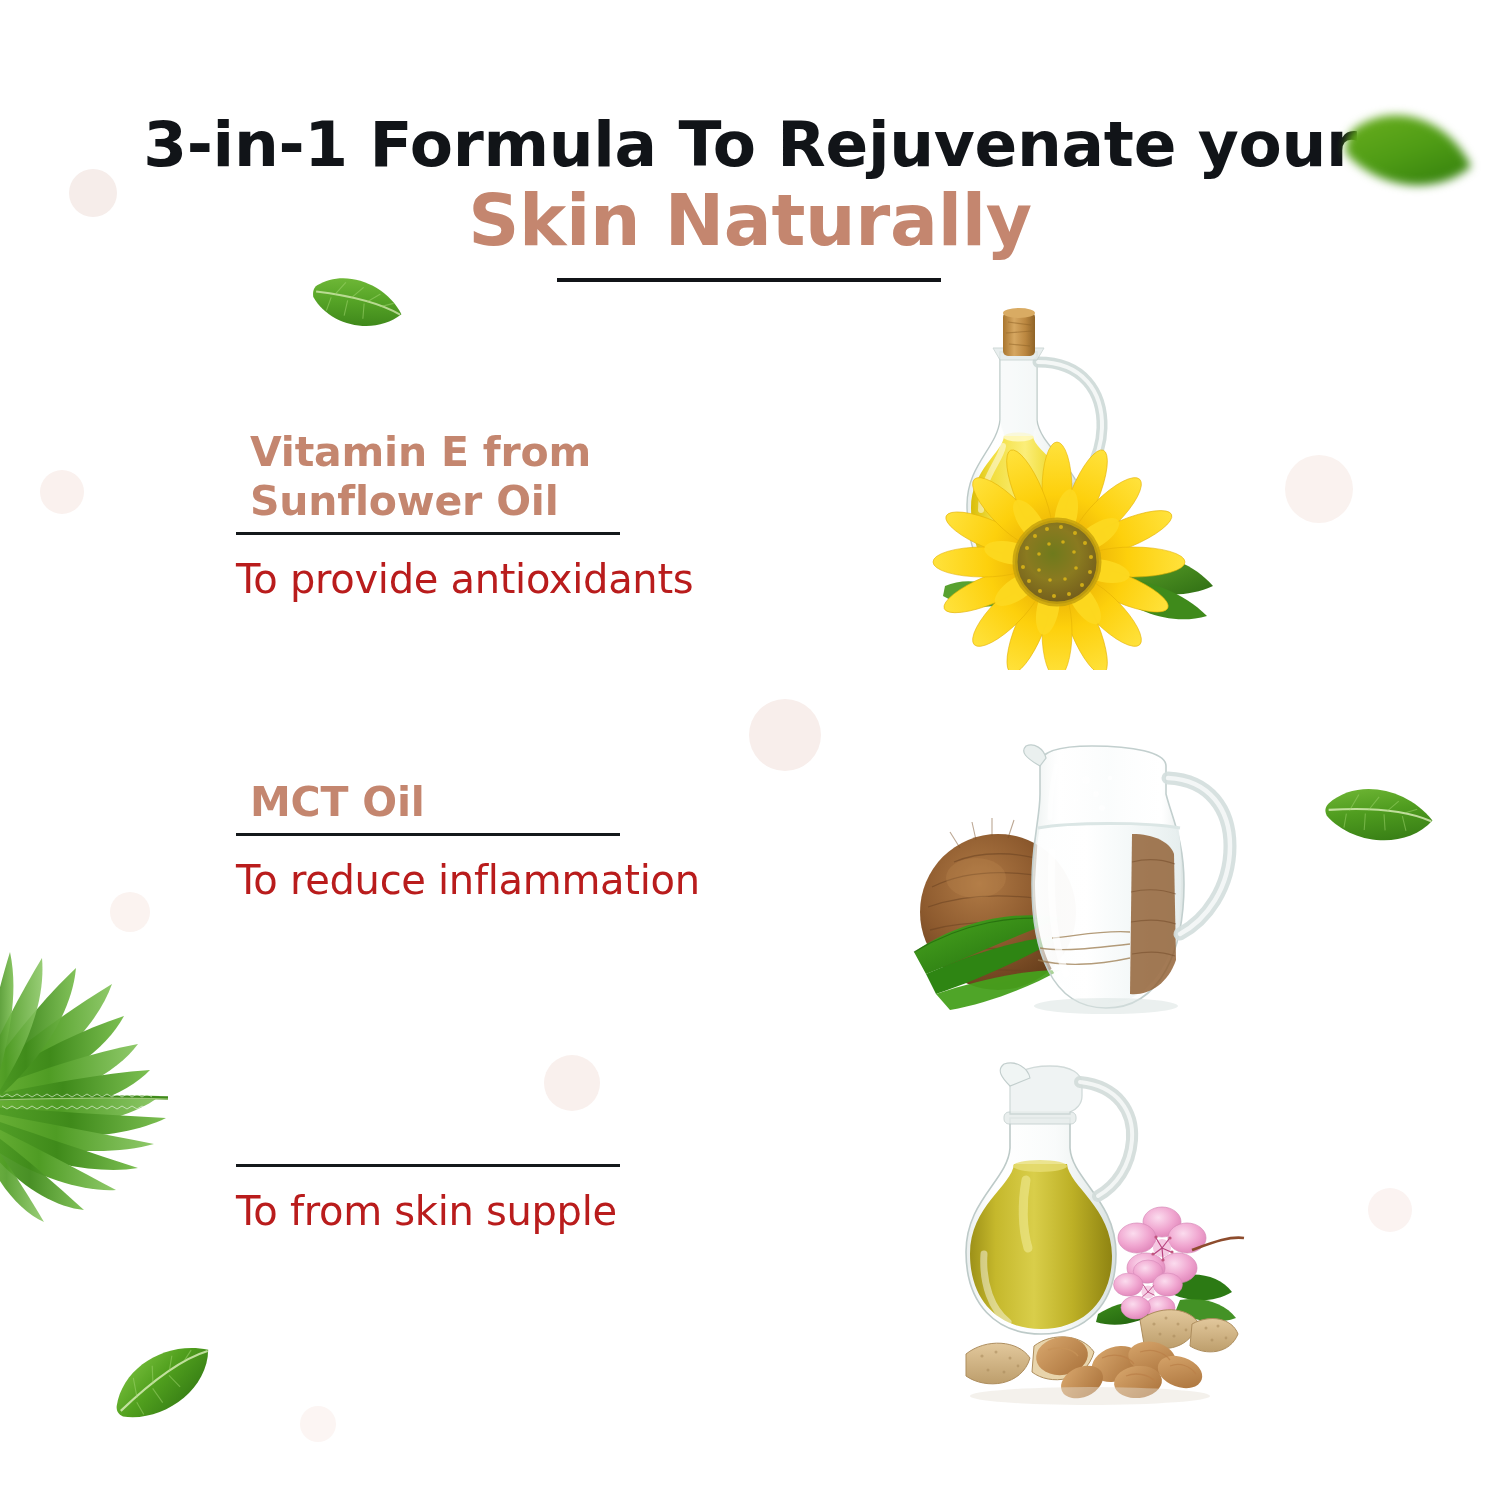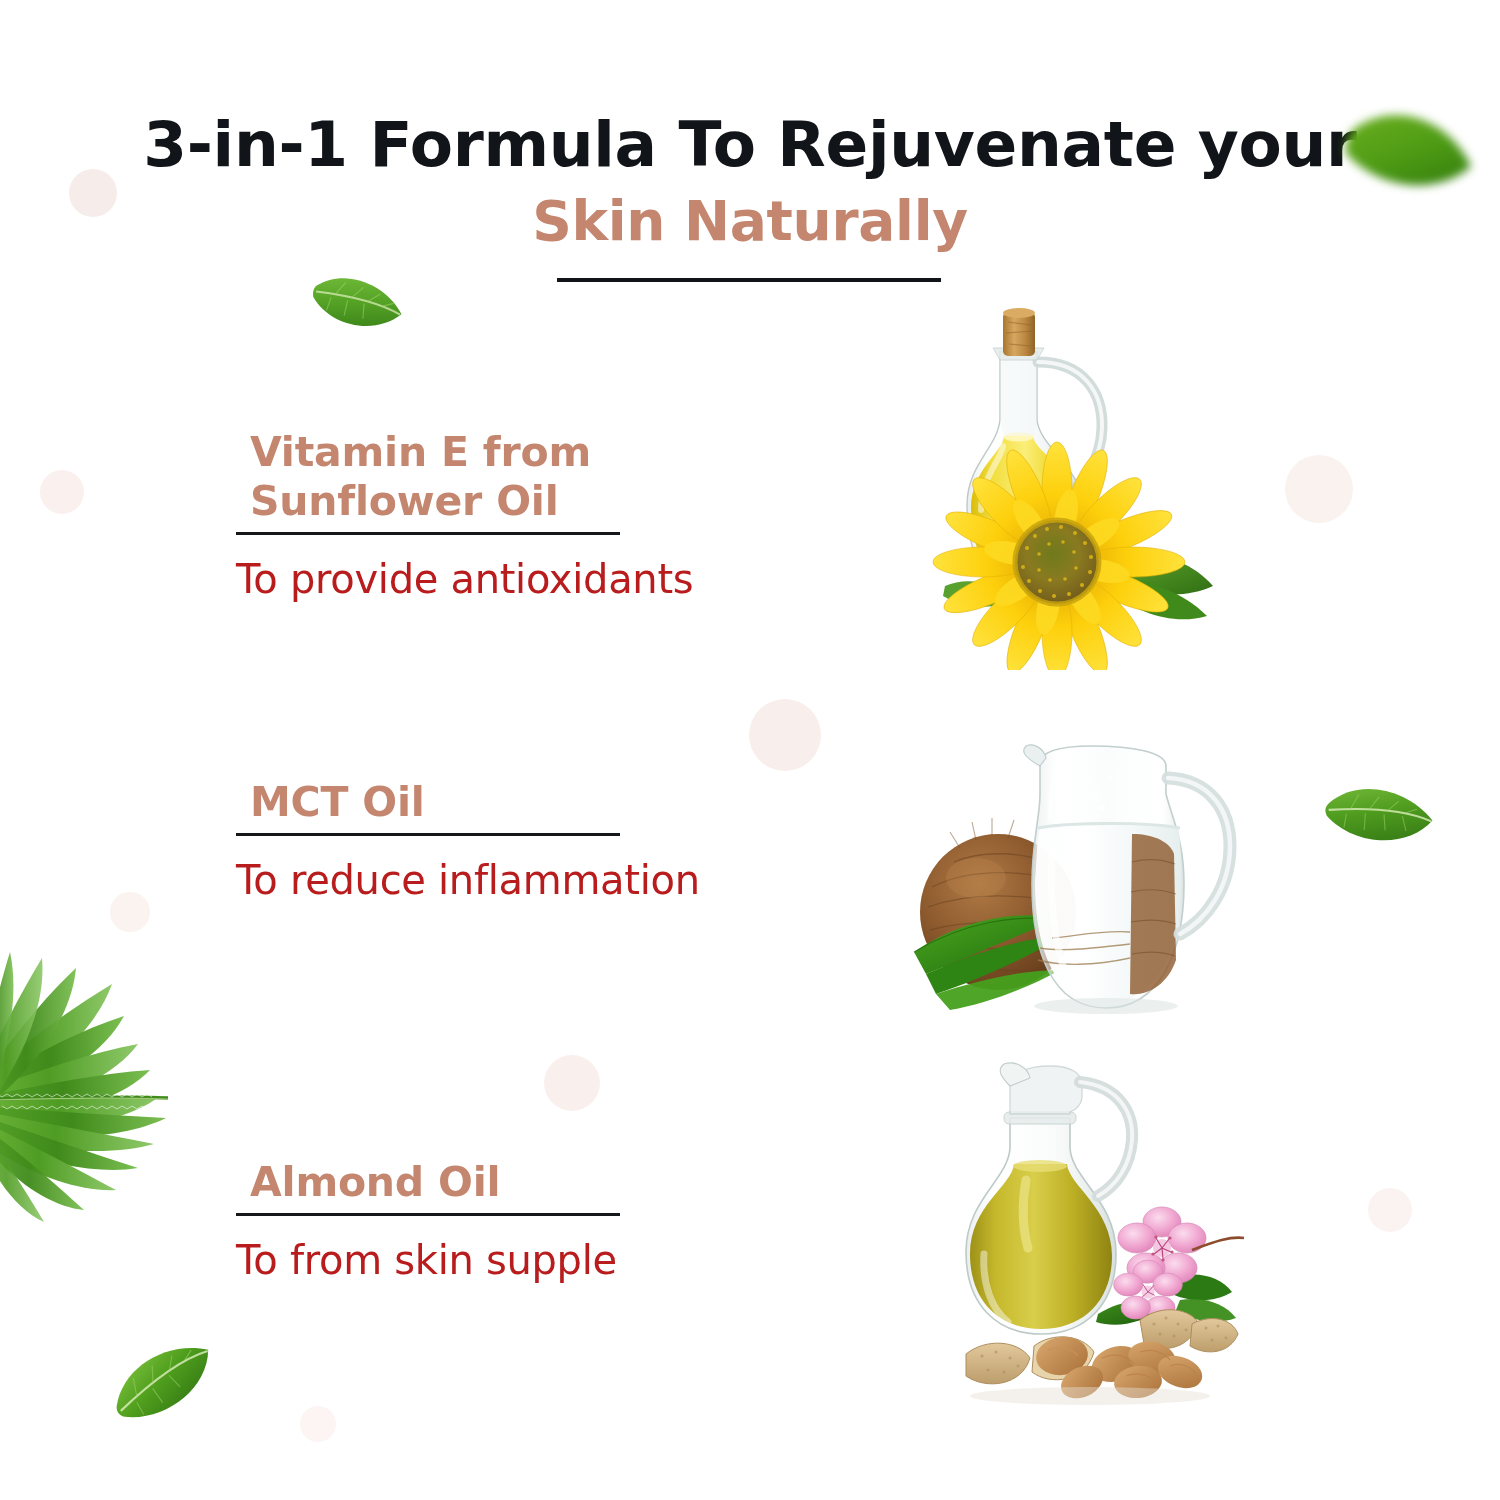--- a/index.html
+++ b/index.html
@@ -20,21 +20,21 @@
     position:absolute;left:0;top:108px;width:1500px;text-align:center;
   }
   #heading .line1{
     display:block;
     font-size:63px;line-height:74px;font-weight:700;
     color:#111418;letter-spacing:-.3px;
     font-family:"DejaVu Sans","Liberation Sans",sans-serif;
   }
   #heading .line2{
     display:block;margin-top:2px;
-    font-size:55px;line-height:74px;font-weight:700;
+    font-size:71px;line-height:74px;font-weight:700;
     color:#c4866f;letter-spacing:-.3px;
     font-family:"DejaVu Sans","Liberation Sans",sans-serif;
   }
   #heading-rule{
     position:absolute;left:557px;top:278px;width:384px;height:4px;
     background:#111418;
   }
 
   
   .block{position:absolute;left:236px;width:600px;}
@@ -110,23 +110,20 @@
 
   <div class="block" id="block-1">
     <div class="b-title">
       <span>MCT Oil</span>
     </div>
     <div class="b-rule"></div>
     <div class="b-desc">To reduce inflammation</div>
   </div>
 
   <div class="block" id="block-2">
-    <div class="b-title">
-      <span>Almond Oil</span>
-    </div>
     <div class="b-rule"></div>
     <div class="b-desc">To from skin supple</div>
   </div>
 
   <div class="product" id="product-0">
     <svg viewBox="0 0 340 370" xmlns="http://www.w3.org/2000/svg">
       <defs>
         <linearGradient id="sfGlass" x1="0" y1="0" x2="1" y2="0">
           <stop offset="0" stop-color="#dfe7e6" stop-opacity=".75"></stop>
           <stop offset=".22" stop-color="#ffffff" stop-opacity=".25"></stop>

